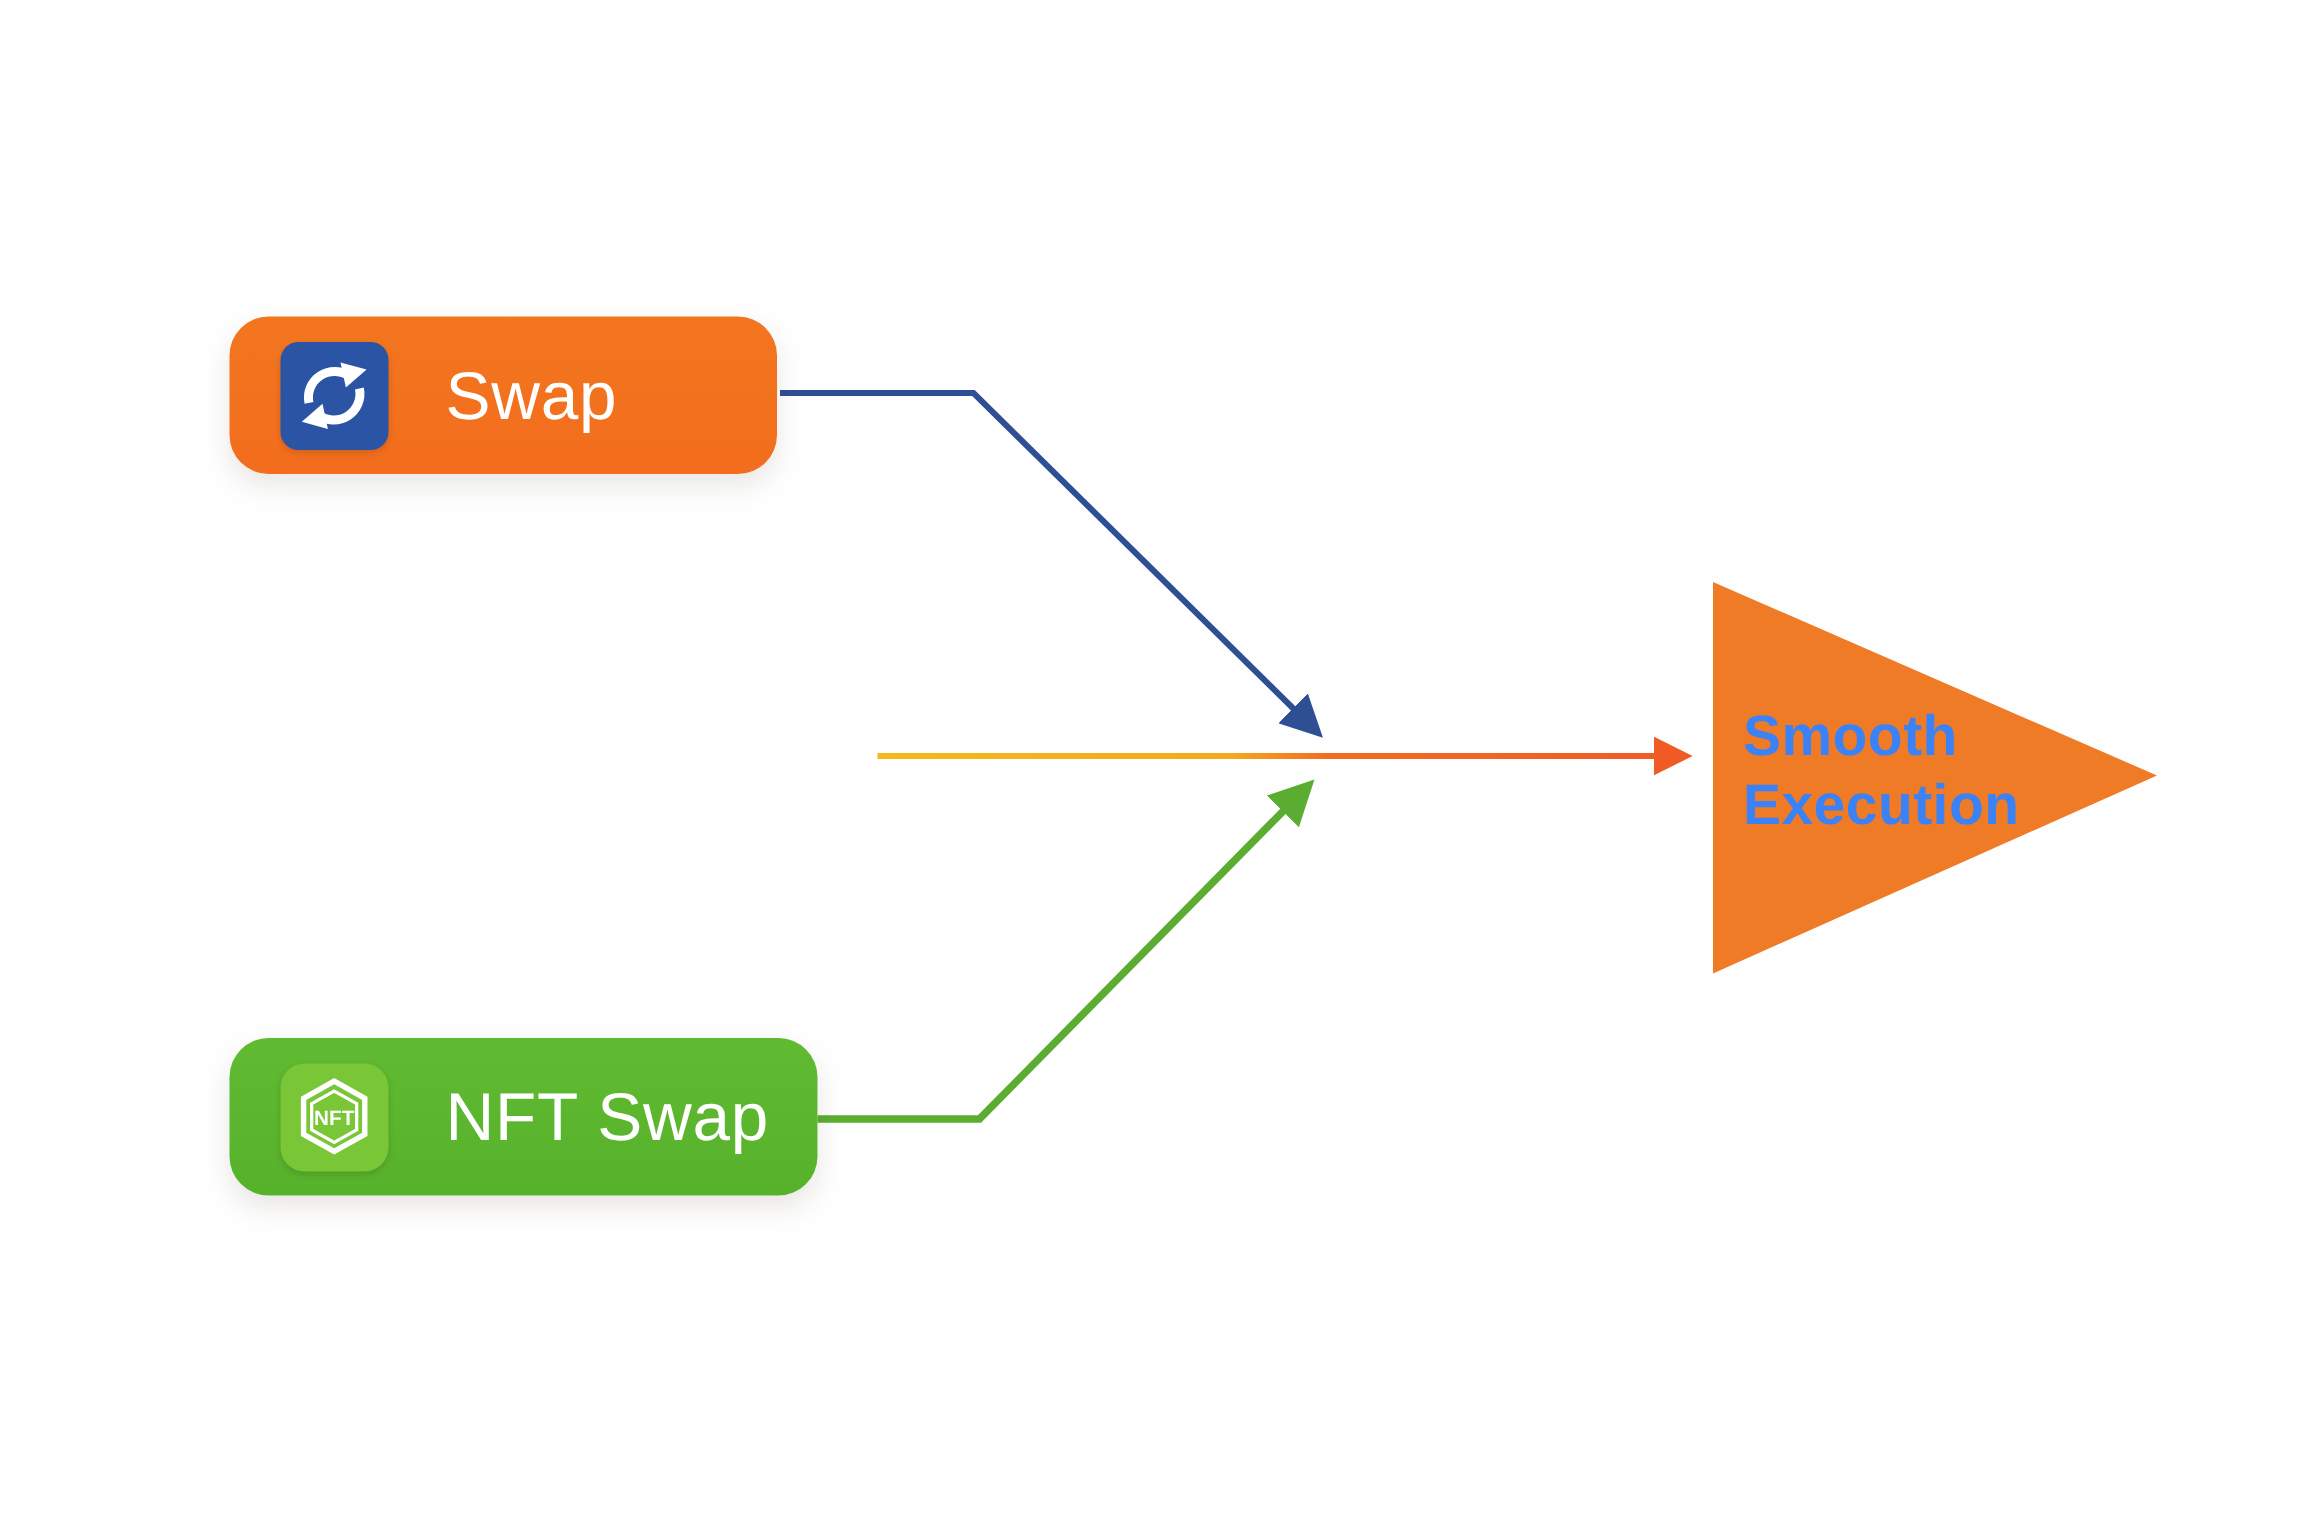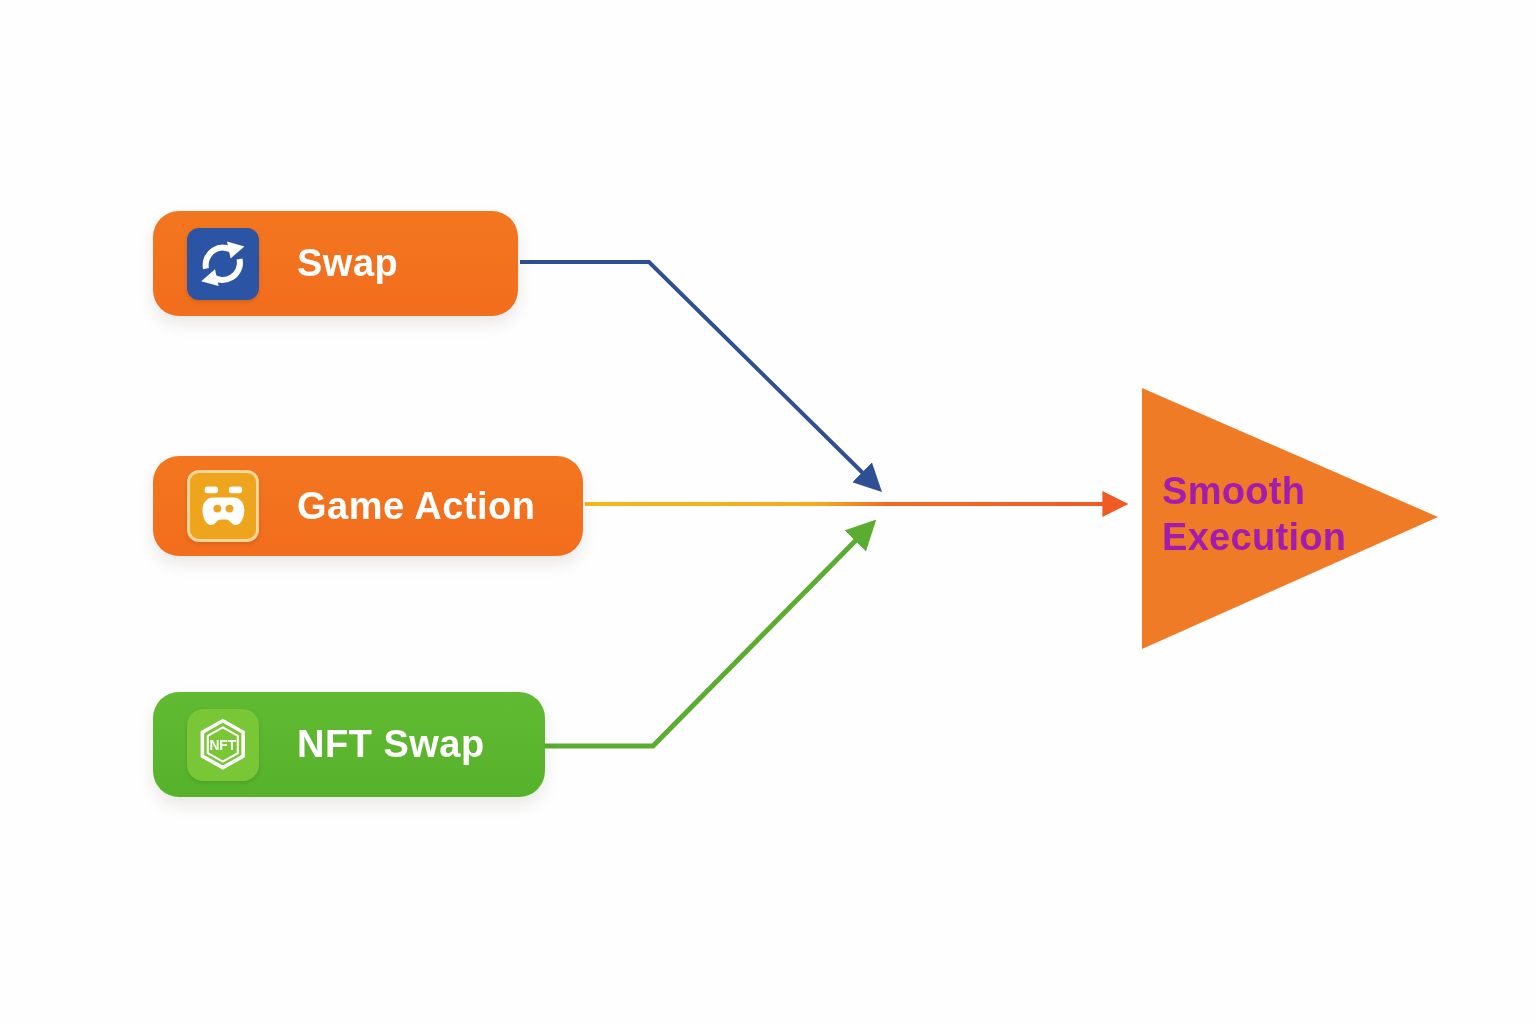--- a/index.html
+++ b/index.html
@@ -50,34 +50,34 @@
     justify-content: center;
     box-shadow: 0 2px 4px rgba(0,0,0,0.12);
   }
   .icon-blue  { background: #2b55a4; }
   .icon-amber { background: #efa41e; border: 3px solid rgba(255,255,255,0.55); width: 66px; height: 66px; }
   .icon-green { background: #79c636; border-radius: 16px; }
   .node-icon svg { width: 80%; height: 80%; display: block; }
 
   .node-label {
     color: #ffffff;
-    font-size: 38px;
-    font-weight: 700;
+    font-size: 45px;
+    font-weight: 400;
     letter-spacing: 0.5px;
     margin-left: 38px;
     white-space: nowrap;
   }
 
   
   .target-label {
     position: absolute;
     left: 1162px;
     top: 468px;
     width: 215px;
-    color: #a21caf;
+    color: #3b82f6;
     font-size: 38px;
     font-weight: 600;
     line-height: 1.22;
     letter-spacing: 0.3px;
   }
 </style>
 </head>
 <body>
 
 <div class="canvas">
@@ -117,32 +117,20 @@
           <path d="M10 28 A 14.5 14.5 0 0 1 33 13.5"></path>
           <path d="M38 20 A 14.5 14.5 0 0 1 15 34.5"></path>
         </g>
         <polygon points="27.5,5.5 42,9.5 30.5,19.5" fill="#ffffff"></polygon>
         <polygon points="20.5,42.5 6,38.5 17.5,28.5" fill="#ffffff"></polygon>
       </svg>
     </div>
     <div class="node-label">Swap</div>
   </div>
 
-  <div class="node node-orange node-game">
-    <div class="node-icon icon-amber">
-      <svg viewBox="0 0 48 48">
-        <rect x="7" y="6" width="12" height="6" rx="2.5" fill="#ffffff"></rect>
-        <rect x="29" y="6" width="12" height="6" rx="2.5" fill="#ffffff"></rect>
-        <path d="M15 16 h18 c7 0 10 6 10 11 0 7-3 14-8 14-4 0-4.5-5-9-5 h-4 c-4.5 0-5 5-9 5-5 0-8-7-8-14 0-5 3-11 10-11 z" fill="#ffffff"></path>
-        <circle cx="18.5" cy="26" r="3.6" fill="#efa41e"></circle>
-        <circle cx="29.5" cy="26" r="3.6" fill="#efa41e"></circle>
-      </svg>
-    </div>
-    <div class="node-label">Game Action</div>
-  </div>
 
   <div class="node node-green node-nft">
     <div class="node-icon icon-green">
       <svg viewBox="0 0 48 48">
         <polygon points="24,4 41,13.5 41,33.5 24,43 7,33.5 7,13.5" fill="none" stroke="#ffffff" stroke-width="3"></polygon>
         <polygon points="24,9.5 36.5,16.5 36.5,31 24,38 11.5,31 11.5,16.5" fill="none" stroke="#ffffff" stroke-width="1.8"></polygon>
         <text x="24" y="28.5" text-anchor="middle" font-size="11.5" font-weight="bold" fill="#ffffff" font-family="Liberation Sans, DejaVu Sans, sans-serif">NFT</text>
       </svg>
     </div>
     <div class="node-label">NFT Swap</div>

